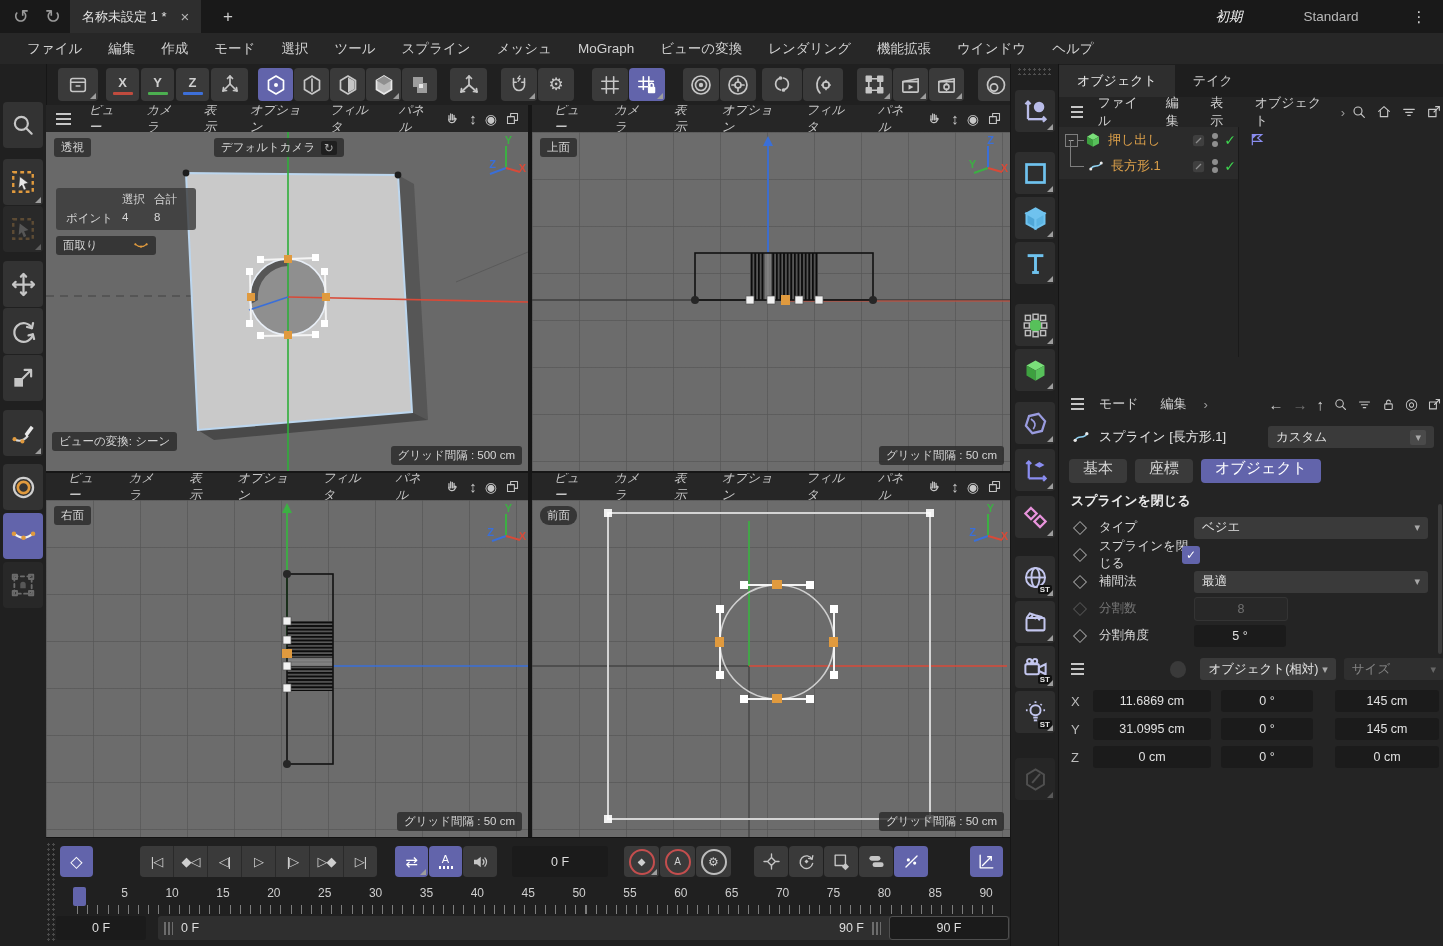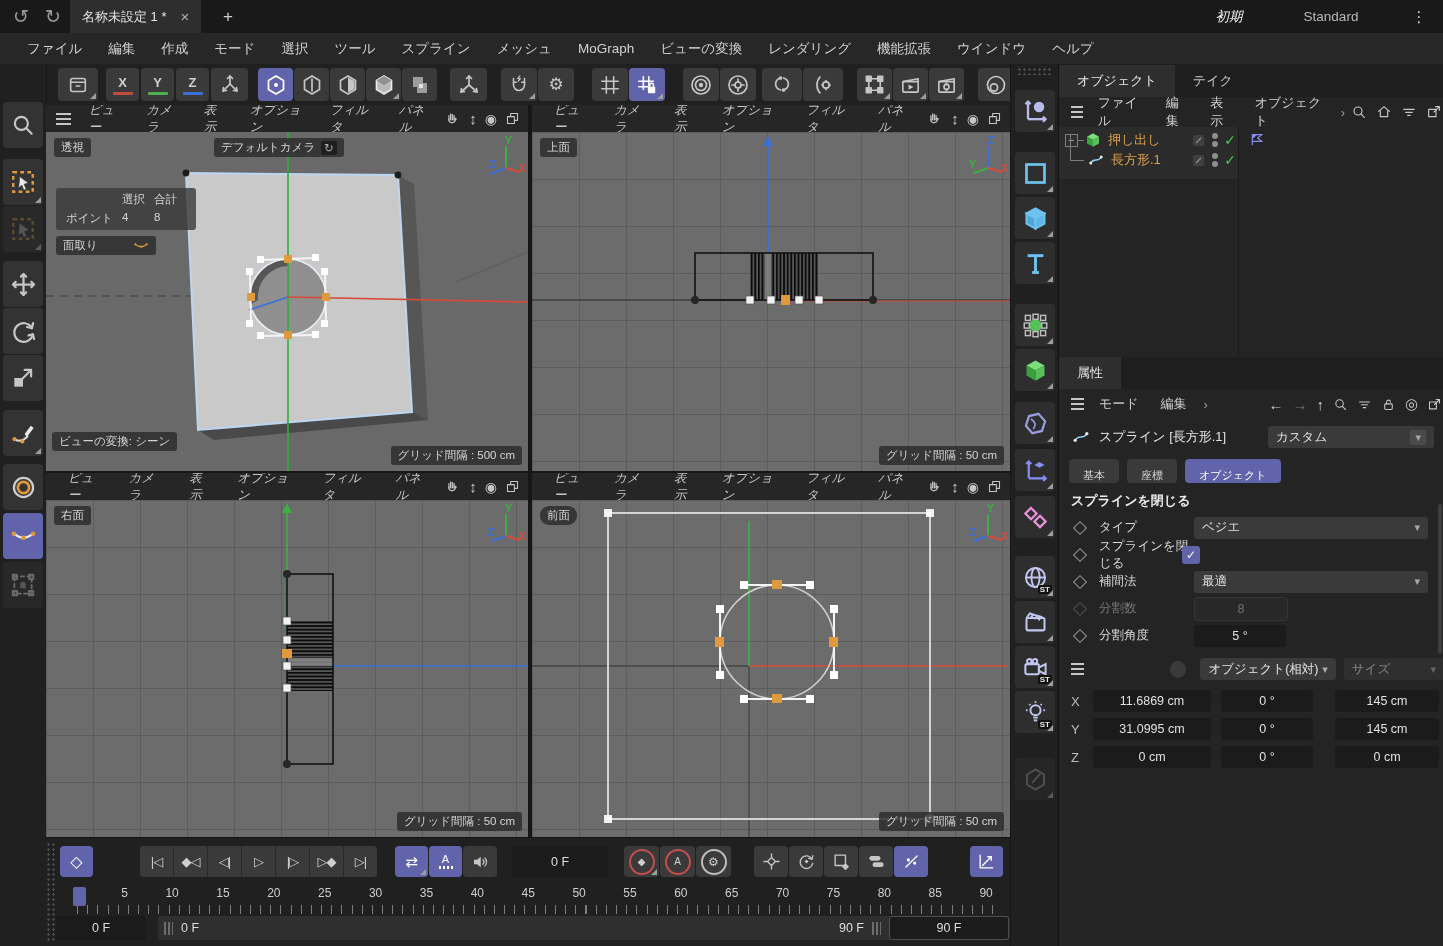--- a/index.html
+++ b/index.html
@@ -48,21 +48,21 @@
   #rpanel{left:1058px;top:64px;width:385px;height:882px;background:#242424;border-left:1px solid #141414;}
   .ptabbar{position:absolute;left:0;width:385px;background:#1e1e1e;display:flex;align-items:flex-end;}
   .ptab{padding:7px 18px;font-size:13px;color:#c9c9c9;}
   .ptab.on{background:#2e2e2e;color:#e8e8e8;}
   .pmenu{position:absolute;left:0;width:385px;display:flex;align-items:center;gap:0;padding-left:8px;font-size:13px;color:#cfcfcf;background:#242424;}
   .pmenu .m{padding:0 11px;}
   .pmenu .icons{margin-left:auto;display:flex;gap:9px;align-items:center;padding-right:10px;}
   .treename{font-size:13px;color:#dca04a;}
   .toggle-dots i{display:block;width:6px;height:6px;border-radius:50%;background:#8e8e8e;margin:2px 0;}
   .gcheck{color:#3ed44f;font-size:14px;font-weight:bold;}
-  .atabbtn{height:24px;padding:0 14px;border-radius:4px;background:#3a3a3a;color:#d5d5d5;display:flex;align-items:flex-end;font-size:11px;}
+  .atabbtn{height:24px;padding:0 14px;border-radius:4px;background:#3a3a3a;color:#d5d5d5;display:flex;align-items:flex-start;font-size:15px;}
   .atabbtn.on{background:#6264ab;color:#fff;}
   .arow{position:absolute;left:0;width:385px;height:27px;display:flex;align-items:center;}
   .adia{width:8px;height:8px;border:1.5px solid #9a9a9a;transform:rotate(45deg);margin-left:16px;}
   .albl{margin-left:14px;font-size:12.5px;color:#d8d8d8;width:95px;}
   .dd{height:22px;background:#3a3a3a;border-radius:3px;display:flex;align-items:center;padding:0 8px;font-size:12.5px;color:#e2e2e2;}
   .dd .arr{margin-left:auto;color:#a9a9a9;font-size:11px;}
   .nfield{height:22px;background:#1b1b1b;border-radius:3px;display:flex;align-items:center;justify-content:center;font-size:12.5px;color:#e0e0e0;}
   .nfield.dis{background:#2a2a2a;border:1px solid #3a3a3a;color:#8a8a8a;}
   
   #timeline{left:46px;top:837px;width:964px;height:109px;background:#202020;border-top:1px solid #121212;}
@@ -831,21 +831,21 @@
               <i></i>
             </span>
           <span class="gcheck">✓</span>
         </span>
         <svg width="16" height="16" viewBox="0 0 24 24" style="position:absolute;left:190px;top:5px;">
             <path d="M5 20 V4 H19 L13 9 L19 14 H5" fill="none" stroke="#8a8df0" stroke-width="1.8"></path>
             <polygon points="5,4 12,4 5,11" fill="#8a8df0"></polygon>
           </svg>
       </div>
 
-      <div class="abs flex" style="left:0;top:20px;width:385px;height:26px;">
+      <div class="abs flex" style="left:0;top:26px;width:385px;height:26px;">
         <span class="abs" style="left:11px;top:-13px;width:1px;height:26px;background:#7e7e7e;"></span>
         <span class="abs" style="left:11px;top:13px;width:14px;height:1px;background:#7e7e7e;"></span>
         <svg width="18" height="18" viewBox="0 0 24 24" style="margin-left:28px;">
             <path d="M5 16 C9 8 15 16 19 8" stroke="#8fd0f0" stroke-width="2" fill="none"></path>
             <circle cx="5" cy="16" r="2" fill="#e8e8e8"></circle>
             <circle cx="19" cy="8" r="2" fill="#e8e8e8"></circle>
           </svg>
         <span class="treename" style="margin-left:6px;">長方形.1</span>
         <span class="flex" style="margin-left:auto;margin-right:208px;gap:6px;">
           <svg width="15" height="15" viewBox="0 0 24 24">
@@ -854,23 +854,20 @@
             </svg>
           <span class="toggle-dots">
               <i></i>
               <i></i>
             </span>
           <span class="gcheck">✓</span>
         </span>
       </div>
     </div>
 
-    <div class="ptabbar" style="top:293px;height:32px;">
-      <div class="ptab on"><span>属性</span></div>
-    </div>
     <div class="pmenu" style="top:325px;height:30px;">
       <span class="bars small" style="margin:0 4px;"></span>
       <span class="flex" style="gap:0;">
           <span class="m">モード</span>
           <span class="m">編集</span>
         </span>
       <span style="color:#9a9a9a;padding:0 6px;">›</span>
       <span class="icons" style="font-size:15px;">
         <span>←</span>
         <span style="opacity:.45;">→</span>

